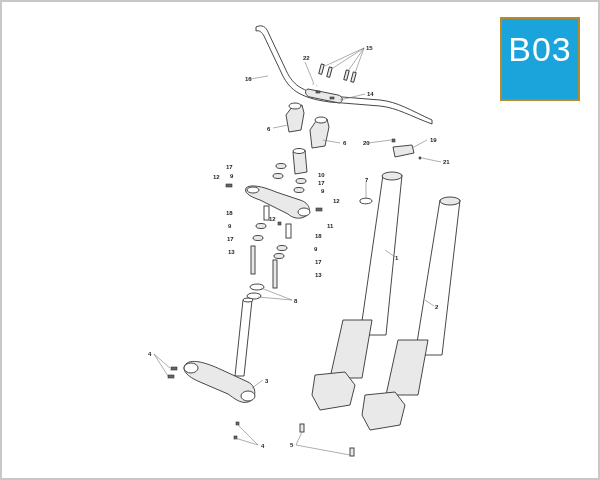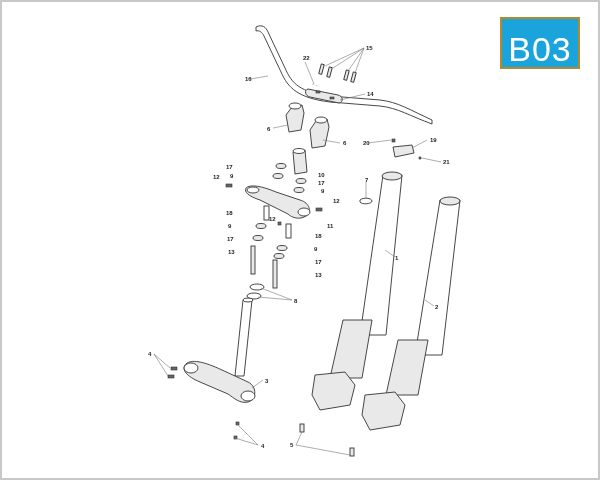--- a/index.html
+++ b/index.html
@@ -1,18 +1,18 @@
 <!DOCTYPE html>
 <html><head>
 <meta charset="utf-8">
 <style>
   html,body{margin:0;padding:0;background:#ffffff;}
   body{width:600px;height:480px;overflow:hidden;font-family:"Liberation Sans",sans-serif;}
   .frame{position:absolute;left:0;top:0;width:596px;height:476px;border:2px solid #c8c8c8;background:#fff;box-sizing:content-box;}
-  .badge{position:absolute;left:500px;top:17px;width:80px;height:52px;background:#1ba3dc;border:2px solid #b58a2a;box-sizing:border-box;color:#fff;font-size:34px;line-height:60px;text-align:center;letter-spacing:1px;}
+  .badge{position:absolute;left:500px;top:17px;width:80px;height:84px;background:#1ba3dc;border:2px solid #b58a2a;box-sizing:border-box;color:#fff;font-size:34px;line-height:60px;text-align:center;letter-spacing:1px;}
   svg.diagram{position:absolute;left:0;top:0;}
   .lbl{font-family:"Liberation Sans",sans-serif;font-size:6px;font-weight:bold;fill:#222;}
   .leader{stroke:#777;stroke-width:0.6;fill:none;}
   .part{stroke:#333;stroke-width:0.9;fill:#fff;}
   .partg{stroke:#333;stroke-width:0.9;fill:#e9e9e9;}
   .dark{fill:#666;stroke:#333;stroke-width:0.6;}
   .dash{stroke:#999;stroke-width:0.5;fill:none;stroke-dasharray:2 2;}
 </style>
 </head>
 <body>

